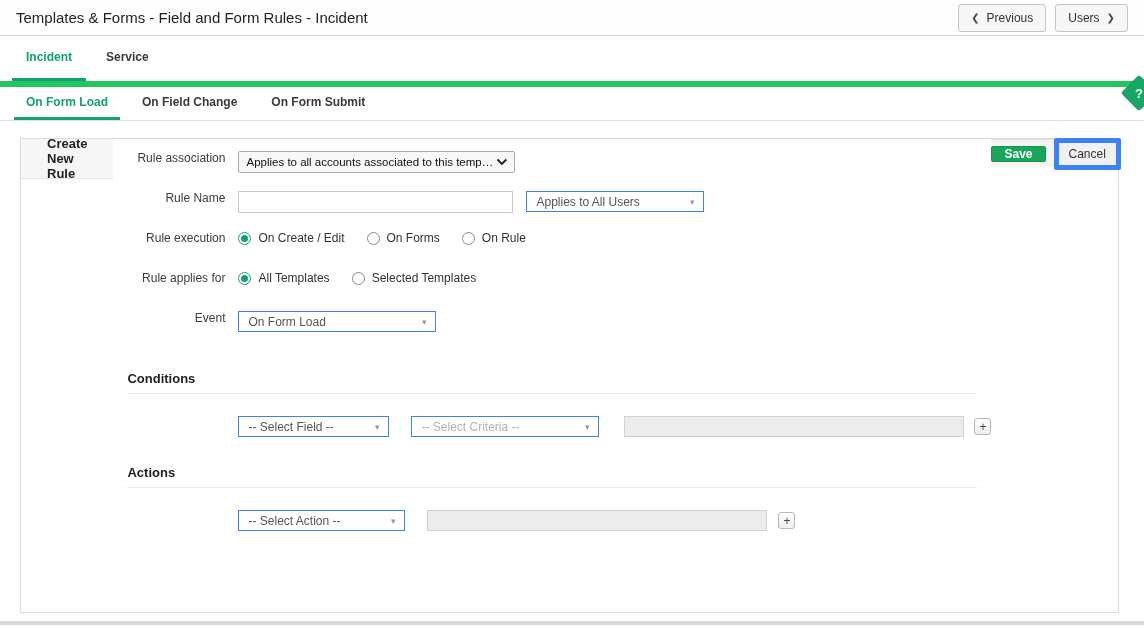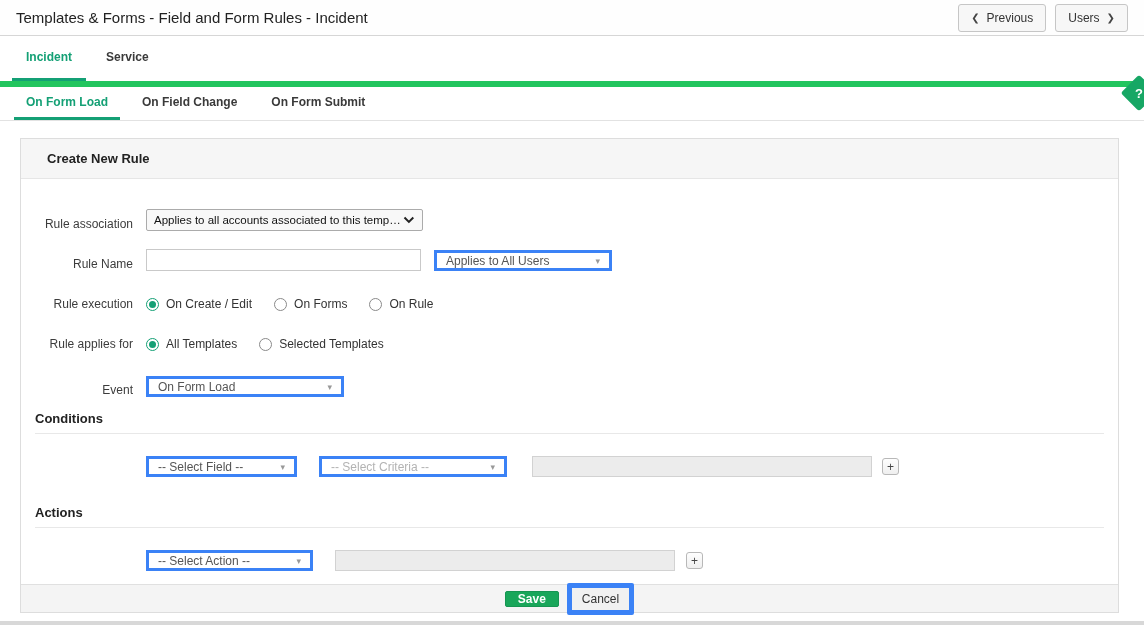--- a/index.html
+++ b/index.html
@@ -73,33 +73,33 @@
     border-bottom: 3px solid transparent;
     cursor: pointer;
   }
   .subtab.active { color: #14A075; border-bottom-color: #14A075; }
 
   
   .panel {
     margin: 17px 25px 0 20px;
     border: 1px solid #dddddd;
     height: 475px;
-    display: flex; flex-direction: column;
+    display: flex; flex-direction: row;
   }
   .panel-header {
     height: 40px; flex: 0 0 40px;
     background: #f6f6f6;
     border-bottom: 1px solid #e6e6e6;
     display: flex; align-items: center;
     padding: 0 26px;
     font-size: 13px; font-weight: bold; color: #222;
   }
   .panel-body { flex: 1; background: #fff; padding-top: 12px; }
 
-  .form-row { display: flex; align-items: flex-end; height: 40px; }
+  .form-row { display: flex; align-items: flex-start; height: 40px; }
   .form-row.tall { height: 46px; }
   .form-label {
     width: 112px; text-align: right; margin-right: 13px;
     font-size: 12px; color: #3c3c3c; flex: 0 0 112px;
   }
 
   .native-select {
     width: 277px; height: 22px;
     display: flex; align-items: center; justify-content: space-between;
     background: #f8f8f8; border: 1px solid #ababab; border-radius: 2px;
@@ -111,21 +111,21 @@
   .text-input {
     width: 275px; height: 22px;
     border: 1px solid #c9c9c9; background: #fff;
     font-family: inherit; font-size: 12px; color: #333;
     padding: 0 6px; outline: none;
   }
 
   .dd {
     height: 21px;
     display: flex; align-items: center; justify-content: space-between;
-    border: 3px solid #3b82f6; background: #fff;
+    border: 1px solid #3b82f6; background: #fff;
     padding: 0 9px; font-size: 12px; color: #555;
     white-space: nowrap; cursor: pointer;
   }
   .dd .caret { font-size: 9px; color: #999; margin-left: 8px; }
   .dd.muted { color: #b3b3b3; }
   .ml13 { margin-left: 13px; }
 
   .radio-group { display: flex; align-items: center; gap: 22px; }
   .radio-option { display: flex; align-items: center; gap: 7px; cursor: pointer; }
   .radio {

